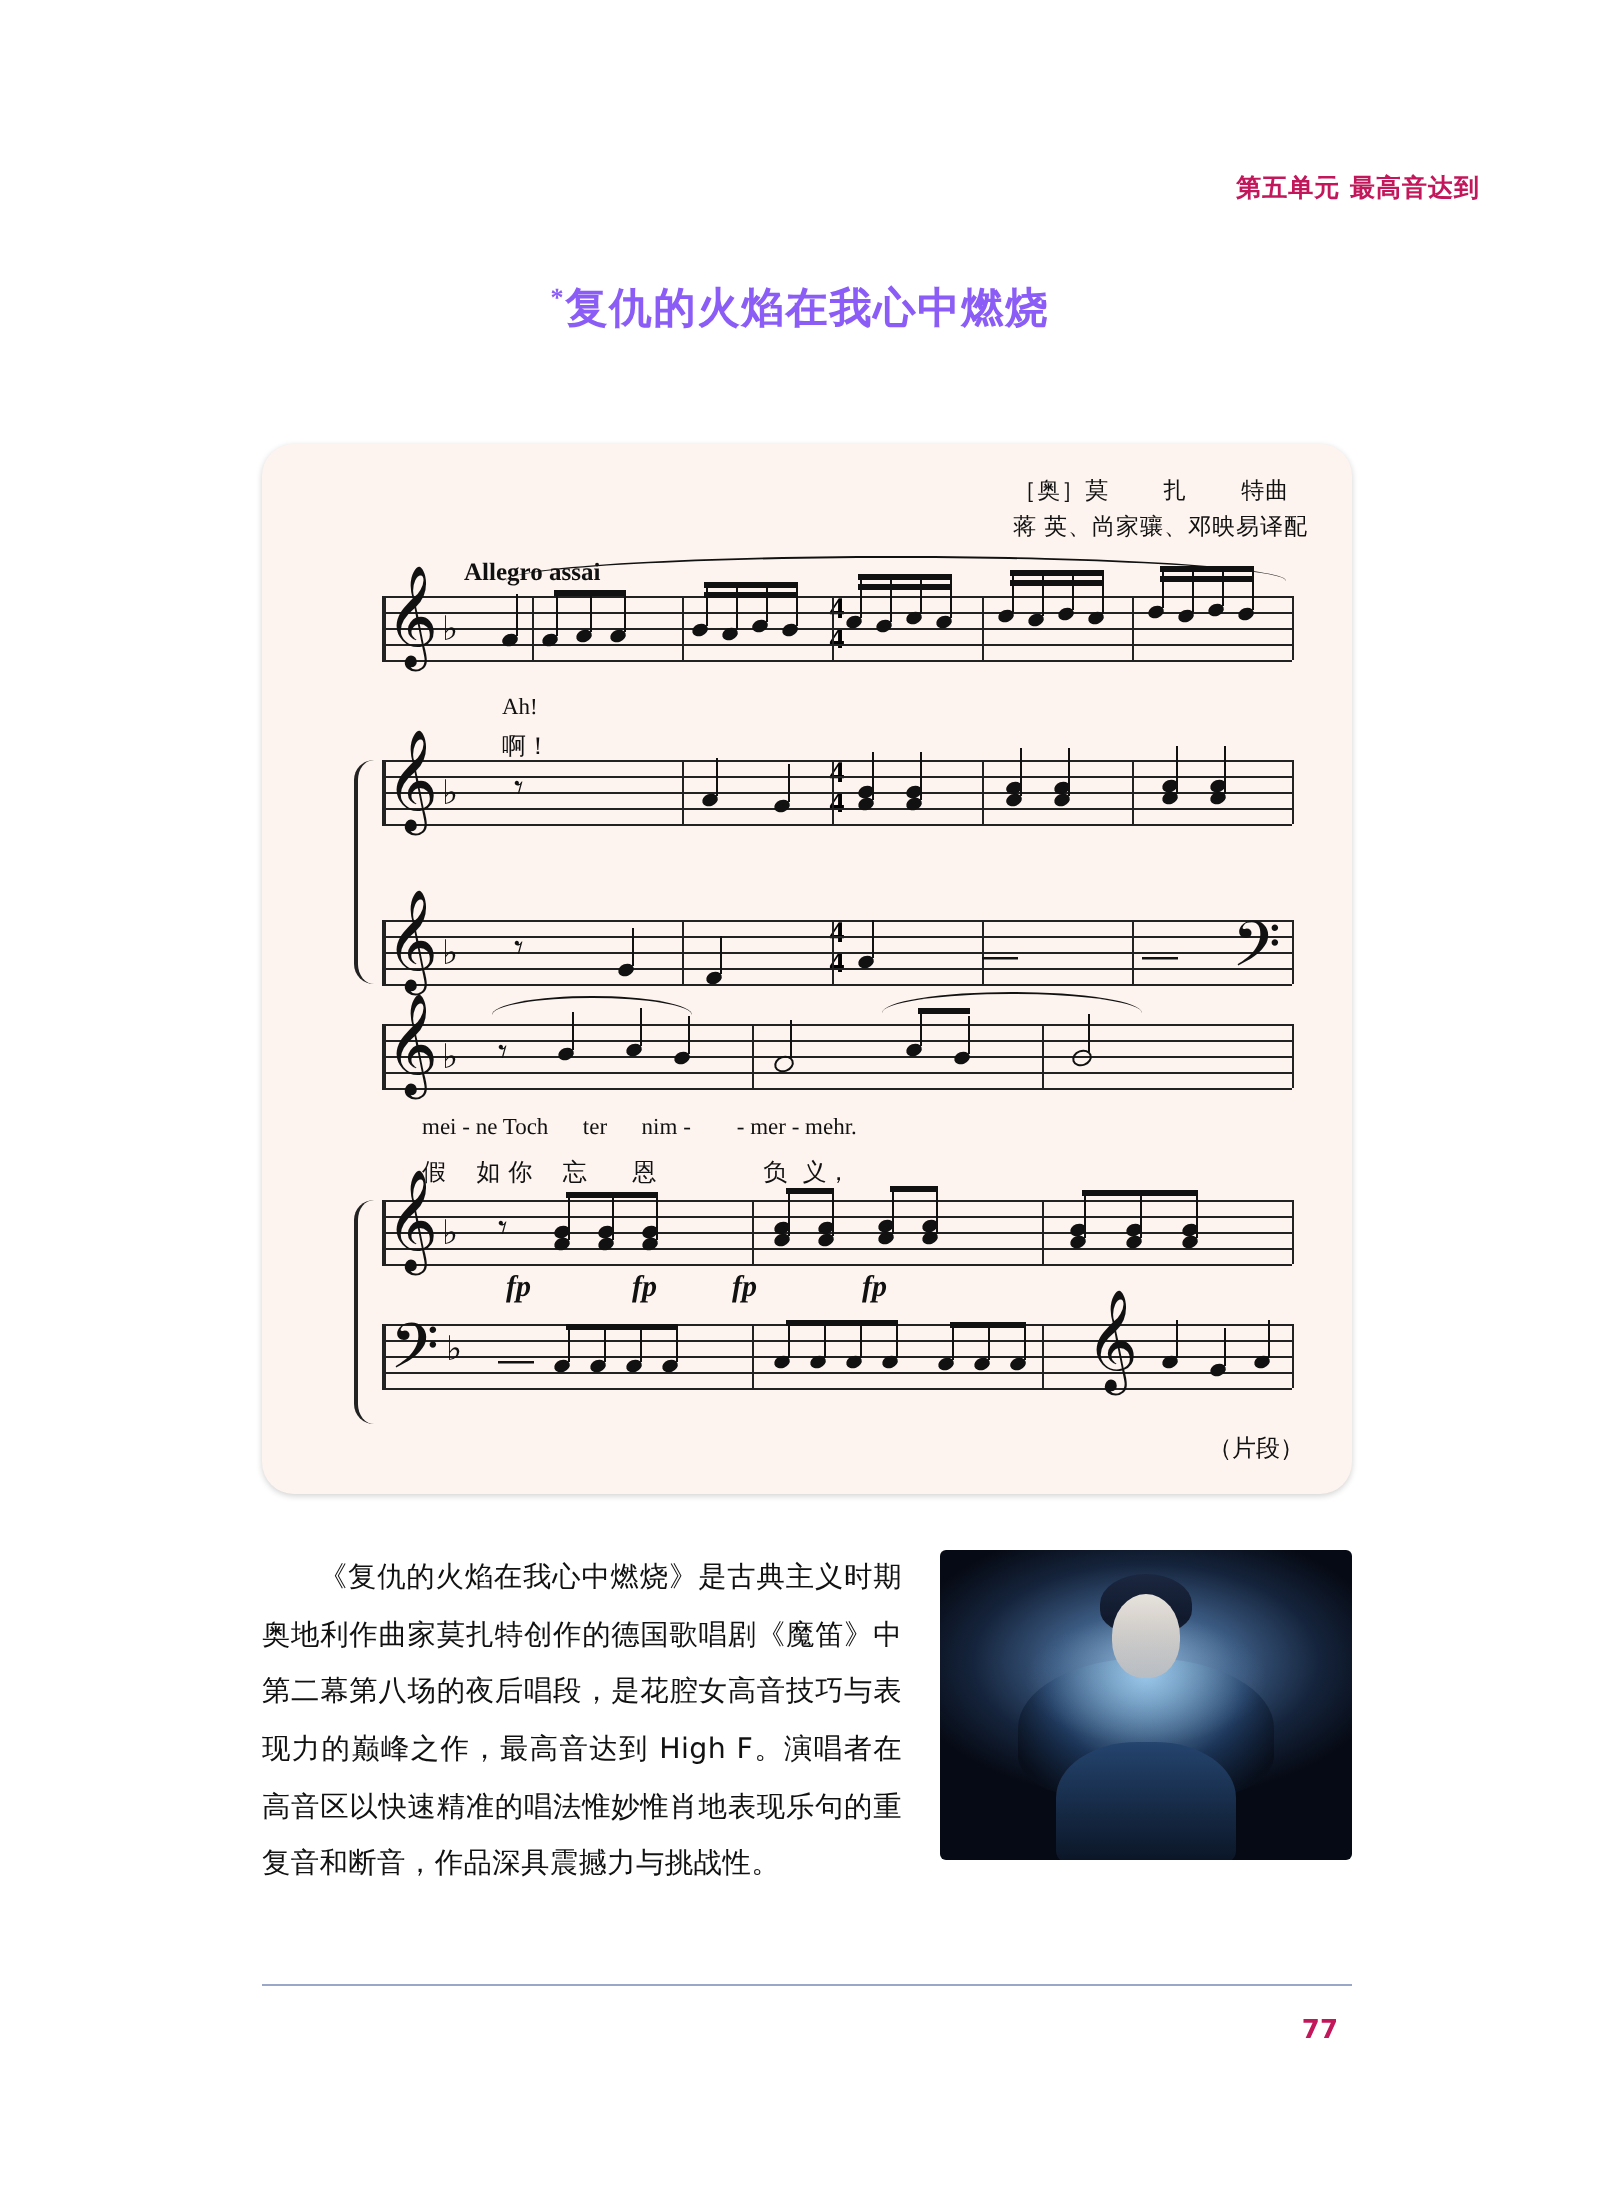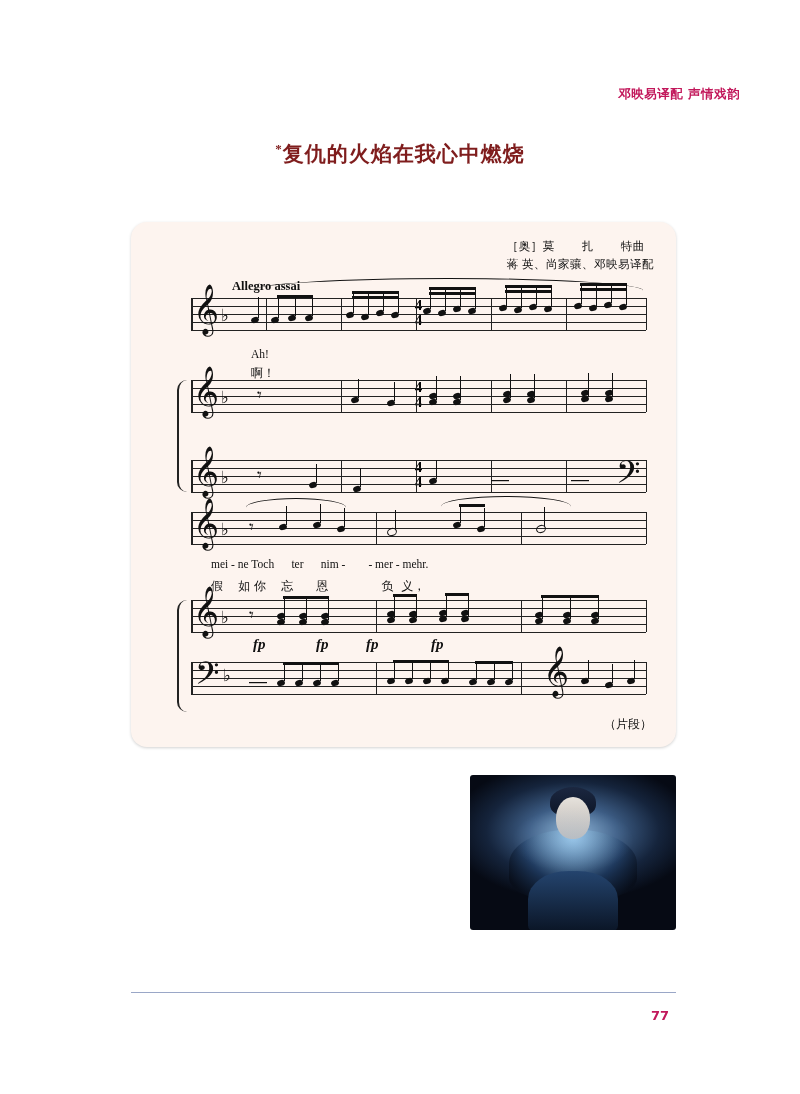--- a/index.html
+++ b/index.html
@@ -36,21 +36,21 @@
   .title-block {
     position: absolute;
     top: 140px;
     left: 0;
     width: 100%;
     text-align: center;
   }
   .song-title {
     font-size: 21px;
     font-weight: bold;
-    color: #7f1d1d;
+    color: #8b5cf6;
     letter-spacing: 1px;
   }
   .song-title .asterisk {
     font-size: 13px;
     vertical-align: super;
   }
   .song-subtitle {
     margin-top: 7px;
     font-size: 13.5px;
     color: #222;
@@ -318,21 +318,21 @@
     font-weight: bold;
     color: #c2185b;
     font-family: "DejaVu Sans", sans-serif;
   }
 </style>
 </head>
 <body>
 
 <div class="page">
 
-  <div class="running-head">邓映易译配 声情戏韵</div>
+  <div class="running-head">第五单元 最高音达到</div>
 
   <div class="title-block">
     <div class="song-title"><span class="asterisk">*</span><span>复仇的火焰在我心中燃烧</span></div>
   </div>
 
   <div class="score-card">
 
     <div class="credits">
       <div class="line1">［奥］莫        扎        特曲</div>
       <div class="line2">蒋  英、尚家骧、邓映易译配</div>
@@ -632,20 +632,21 @@
       <div class="stem" style="left:397px; top:-2px; height:19px;"></div>
       <div class="notehead" style="left:414px; top:20px;"></div>
       <div class="stem" style="left:421px; top:2px; height:19px;"></div>
       <div class="notehead" style="left:436px; top:16px;"></div>
       <div class="stem" style="left:443px; top:-2px; height:19px;"></div>
     </div>
 
     <div class="excerpt-note">（片段）</div>
   </div>
 
+  <div class="body-text">《复仇的火焰在我心中燃烧》是古典主义时期奥地利作曲家莫扎特创作的德国歌唱剧《魔笛》中第二幕第八场的夜后唱段，是花腔女高音技巧与表现力的巅峰之作，最高音达到 High F。演唱者在高音区以快速精准的唱法惟妙惟肖地表现乐句的重复音和断音，作品深具震撼力与挑战性。</div>
 
   <div class="photo-wrap">
     <div class="photo">
       <div class="figure-collar"></div>
       <div class="figure-hair"></div>
       <div class="figure-head"></div>
       <div class="figure-body"></div>
       <div class="glow"></div>
     </div>
   </div>

